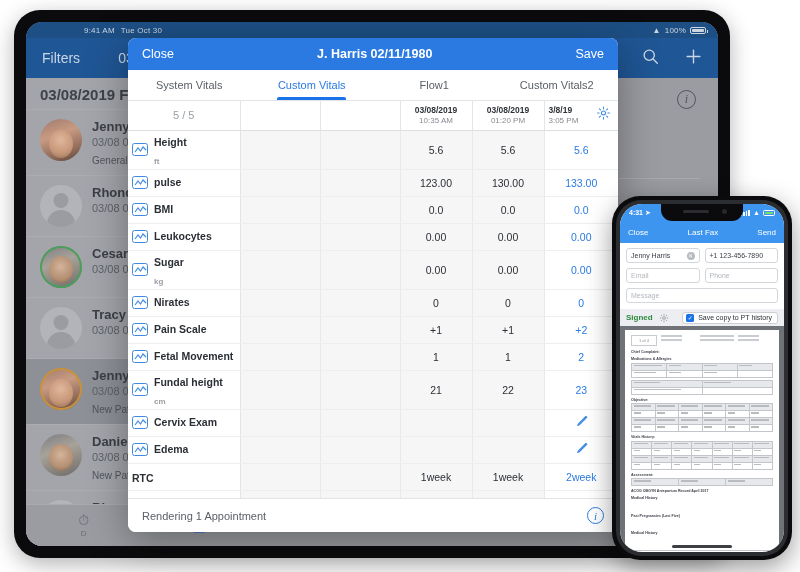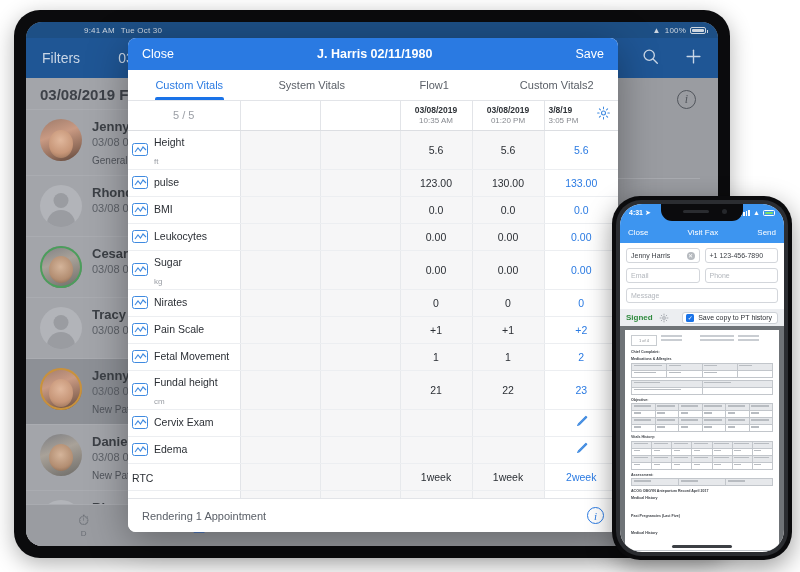--- a/index.html
+++ b/index.html
@@ -214,20 +214,21 @@
   .gear-icon { position: absolute; right: 7px; top: 50%; transform: translateY(-50%); }
 
   table.vitals tbody td {
     height: 27px; padding: 1px 4px;
     border-bottom: 1px solid #eceef1;
     vertical-align: middle;
   }
   td.td-label {
     border-right: 1px solid #e2e4e8;
     padding-left: 6px;
+    font-weight: bold;
   }
   .lbl-inner { display: flex; align-items: center; gap: 6px; }
   .chart-ico {
     width: 16px; height: 13px; flex: 0 0 16px;
     border: 1.2px solid #3f8ae0; border-radius: 2.5px;
     position: relative; background: #fff;
   }
   .chart-ico svg { position: absolute; left: 1px; top: 1px; }
   .lbl-txt { font-size: 10.5px; color: #2b2f35; line-height: 1.15; }
   .lbl-unit { font-size: 8px; color: #9a9ea5; line-height: 1.15; }
@@ -512,22 +513,22 @@
 
 <div id="vitals-modal">
 
   <div class="modal-titlebar">
     <span class="mt-close">Close</span>
     <span class="mt-title">J. Harris 02/11/1980</span>
     <span class="mt-save">Save</span>
   </div>
 
   <div class="modal-tabs">
+    <div class="mtab">System Vitals</div>
     <div class="mtab active">Custom Vitals</div>
-    <div class="mtab">System Vitals</div>
     <div class="mtab">Flow1</div>
     <div class="mtab">Custom Vitals2</div>
   </div>
 
   <div class="table-wrap">
     <table class="vitals">
       <colgroup>
         <col class="c-label">
           <col class="c-e1">
           <col class="c-e2">
@@ -818,21 +819,21 @@
             </span>
           <span>▲</span>
           <span class="ip-batt">
               <span></span>
             </span>
         </span>
       </div>
 
       <div class="ip-navbar">
         <span class="ip-nav-l">Close</span>
-        <span class="ip-nav-c">Visit Fax</span>
+        <span class="ip-nav-c">Last Fax</span>
         <span class="ip-nav-r">Send</span>
       </div>
 
       <div class="ip-form">
         <div class="ip-row">
           <div class="ip-field filled">
             <span>Jenny Harris</span>
             <span class="clear-x">✕</span>
           </div>
           <div class="ip-field filled">

